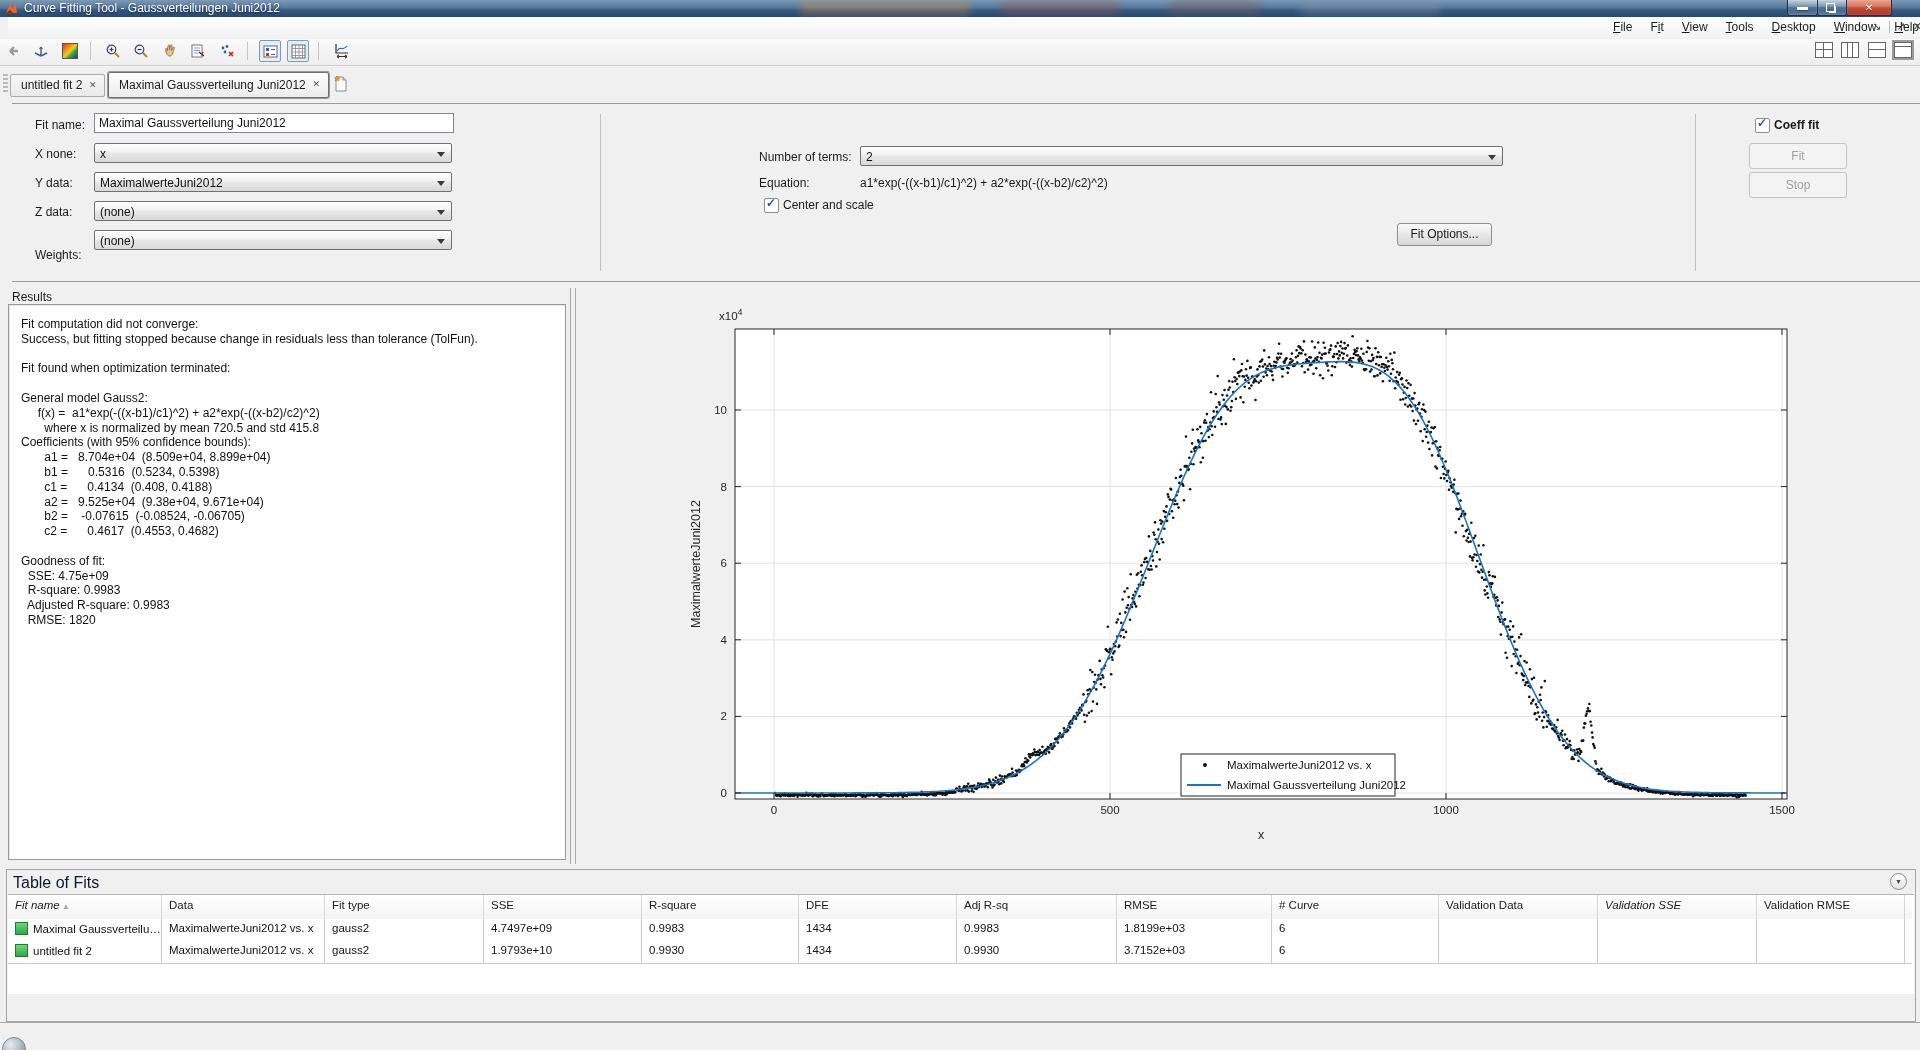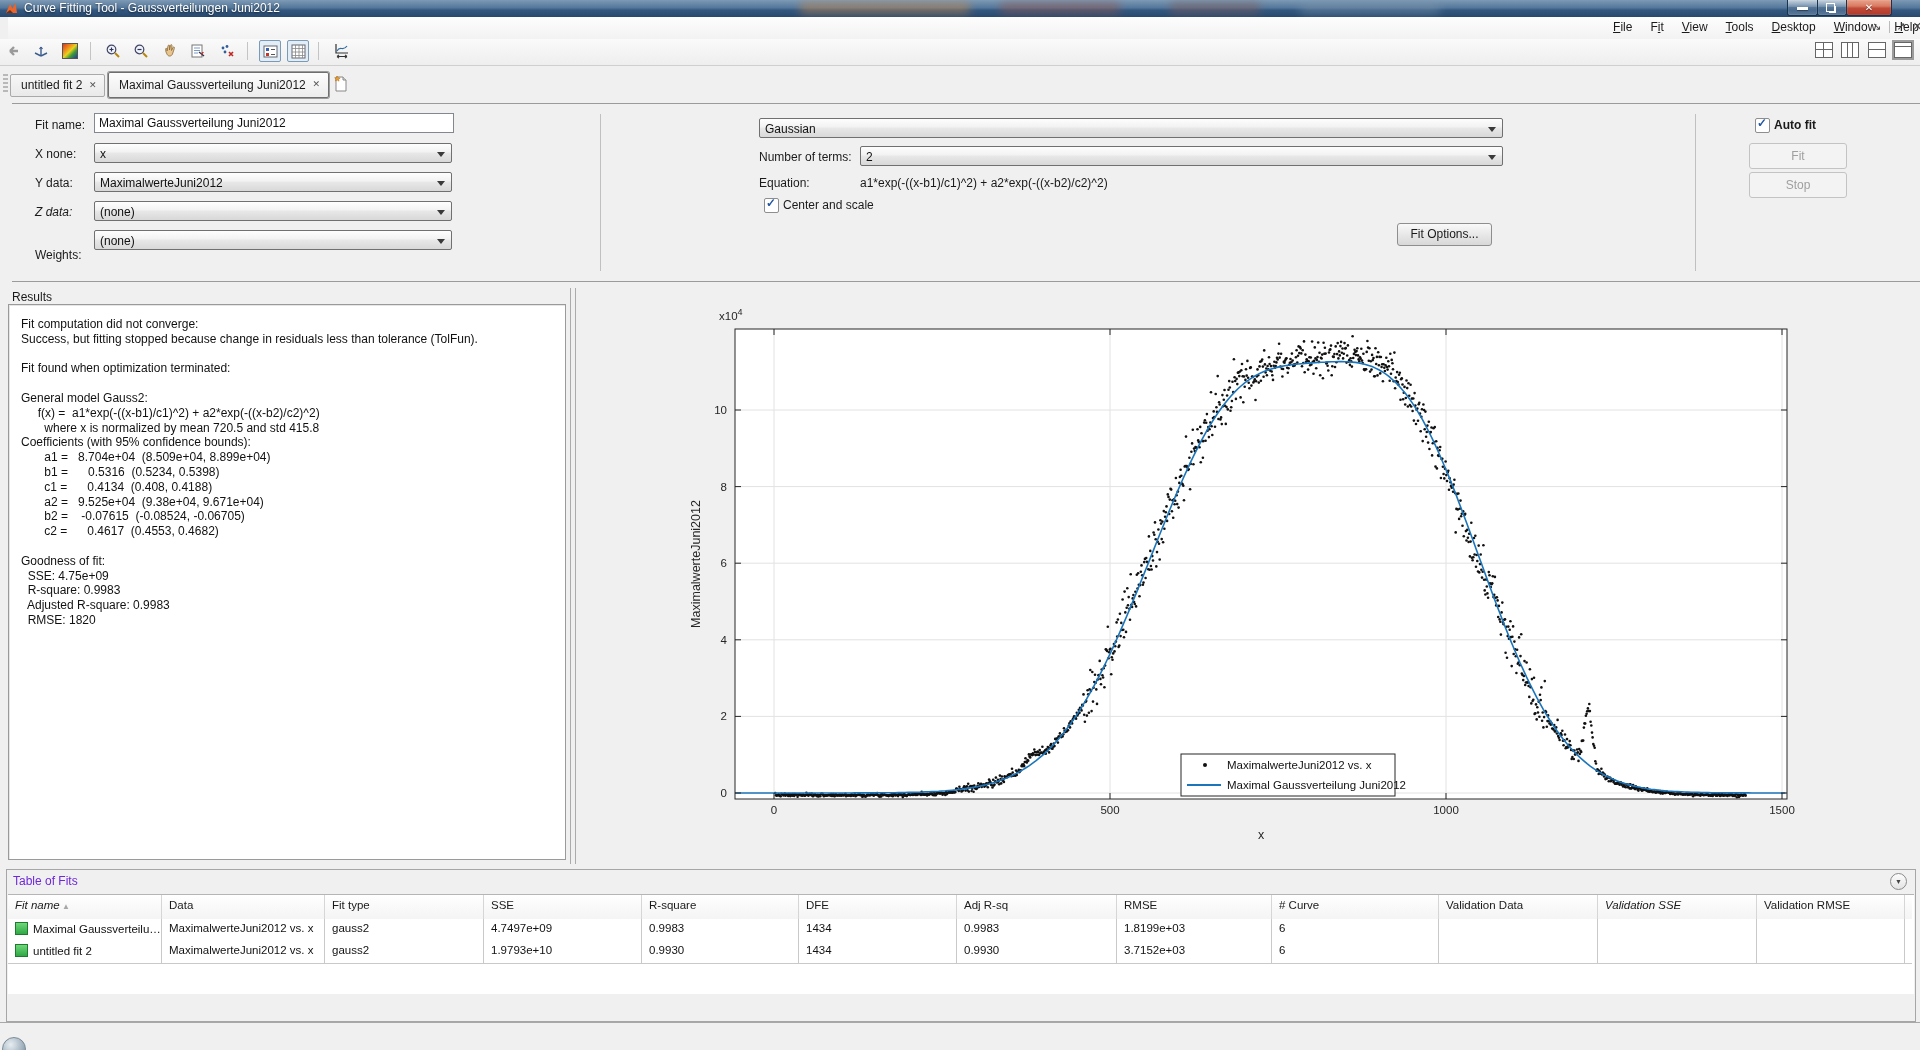--- a/index.html
+++ b/index.html
@@ -59,21 +59,21 @@
 
   
   #results-title{left:12px;top:290px;font-size:12px;color:#1a1a1a;}
   #results-box{left:8px;top:304px;width:556px;height:554px;background:#fff;border:1px solid #9a9a9a;box-shadow:inset 1px 1px 0 #e6e6e6;overflow:hidden;}
   #results-pre{margin:0;padding:12px 0 0 12px;font-family:"Liberation Sans",sans-serif;font-size:12px;line-height:14.8px;color:#111;white-space:pre;}
   .splitline{position:absolute;top:288px;height:576px;width:1px;background:#ababab;}
   #plot-panel{left:578px;top:288px;width:1342px;height:576px;background:#f0f0f0;}
 
   
   #tof{left:6px;top:869px;width:1908px;height:151px;background:#f0f0f0;border:1px solid #a6a6a6;}
-  #tof-title{position:absolute;left:6px;top:4px;font-size:12px;color:#6d28d9;}
+  #tof-title{position:absolute;left:6px;top:4px;font-size:16px;color:#0f172a;}
   #tof-collapse{position:absolute;right:8px;top:3px;width:15px;height:15px;border:1px solid #8a8a8a;border-radius:50%;background:linear-gradient(#fdfdfd,#e3e3e3);font-size:7px;line-height:15px;text-align:center;color:#444;}
   #tof-table{position:absolute;left:1px;top:24px;right:1px;bottom:27px;background:#fff;border-top:1px solid #b5b5b5;}
   .th-row{position:absolute;left:0;top:0;height:24px;display:flex;background:linear-gradient(#ffffff,#f4f4f4);border-bottom:1px solid #b9b9b9;width:1904px;}
   .th{box-sizing:border-box;border-right:1px solid #d6d6d6;font-size:11.5px;color:#1a1a1a;padding:4px 0 0 7px;white-space:nowrap;overflow:hidden;}
   .sort-ind{color:#a8a8a8;font-size:8px;}
   .tr{position:absolute;left:0;height:22px;display:flex;width:1904px;border-bottom:1px solid #c9c9c9;background:#fff;}
   .td{box-sizing:border-box;border-right:1px solid #c9c9c9;font-size:11.5px;color:#111;padding:3px 0 0 7px;white-space:nowrap;overflow:hidden;text-overflow:ellipsis;position:relative;}
   .fit-ic{display:inline-block;width:11px;height:11px;margin:0 5px -2px 0;border:1px solid #1e7a2e;background:linear-gradient(#6fd87a,#2fa844);}
 
   #footer{left:0;top:1022px;width:1920px;height:28px;background:#f0f0f0;border-top:1px solid #a8a8a8;overflow:hidden;}
@@ -185,40 +185,39 @@
   </div>
 
   <div id="settings" class="abs">
 
     <span class="flabel" style="left:23px;top:14px;">Fit name:</span>
     <input class="tinput" style="left: 82px; top: 9px; width: 350px;" value="Maximal Gaussverteilung Juni2012">
     <span class="flabel" style="left:23px;top:43px;">X none:</span>
     <div class="combo" style="left:82px;top:39px;width:358px;">x</div>
     <span class="flabel" style="left:23px;top:72px;">Y data:</span>
     <div class="combo" style="left:82px;top:68px;width:358px;">MaximalwerteJuni2012</div>
-    <span class="flabel" style="left:23px;top:101px;font-style:italic;">Z data:</span>
+    <span class="flabel" style="left:23px;top:101px;">Z data:</span>
     <div class="combo" style="left:82px;top:97px;width:358px;">(none)</div>
     <span class="flabel" style="left:23px;top:144px;">Weights:</span>
     <div class="combo" style="left:82px;top:126px;width:358px;">(none)</div>
 
     <div class="vdiv" style="left:588px;"></div>
 
-    <div class="combo" style="left:747px;top:14px;width:744px;">Gaussian</div>
     <span class="flabel" style="left:747px;top:46px;">Number of terms:</span>
     <div class="combo" style="left:848px;top:42px;width:643px;">2</div>
     <span class="flabel" style="left:747px;top:72px;">Equation:</span>
     <span class="flabel" style="left:848px;top:72px;">a1*exp(-((x-b1)/c1)^2) + a2*exp(-((x-b2)/c2)^2)</span>
     <span class="checkbox checked" style="left:752px;top:94px;"></span>
     <span class="flabel" style="left:771px;top:94px;">Center and scale</span>
     <div class="btn" style="left:1385px;top:119px;width:93px;height:21px;line-height:21px;">Fit Options...</div>
 
     <div class="vdiv" style="left:1683px;"></div>
 
     <span class="checkbox checked" style="left:1743px;top:14px;"></span>
-    <span class="flabel" style="left:1762px;top:14px;font-weight:bold;">Auto fit</span>
+    <span class="flabel" style="left:1762px;top:14px;font-weight:bold;">Coeff fit</span>
     <div class="btn disabled" style="left:1737px;top:39px;width:96px;height:24px;line-height:24px;">Fit</div>
     <div class="btn disabled" style="left:1737px;top:68px;width:96px;height:24px;line-height:24px;">Stop</div>
   </div>
 
   <span class="abs" id="results-title">Results</span>
   <div class="abs" id="results-box">
     <pre id="results-pre">Fit computation did not converge:
 Success, but fitting stopped because change in residuals less than tolerance (TolFun).
 
 Fit found when optimization terminated:

